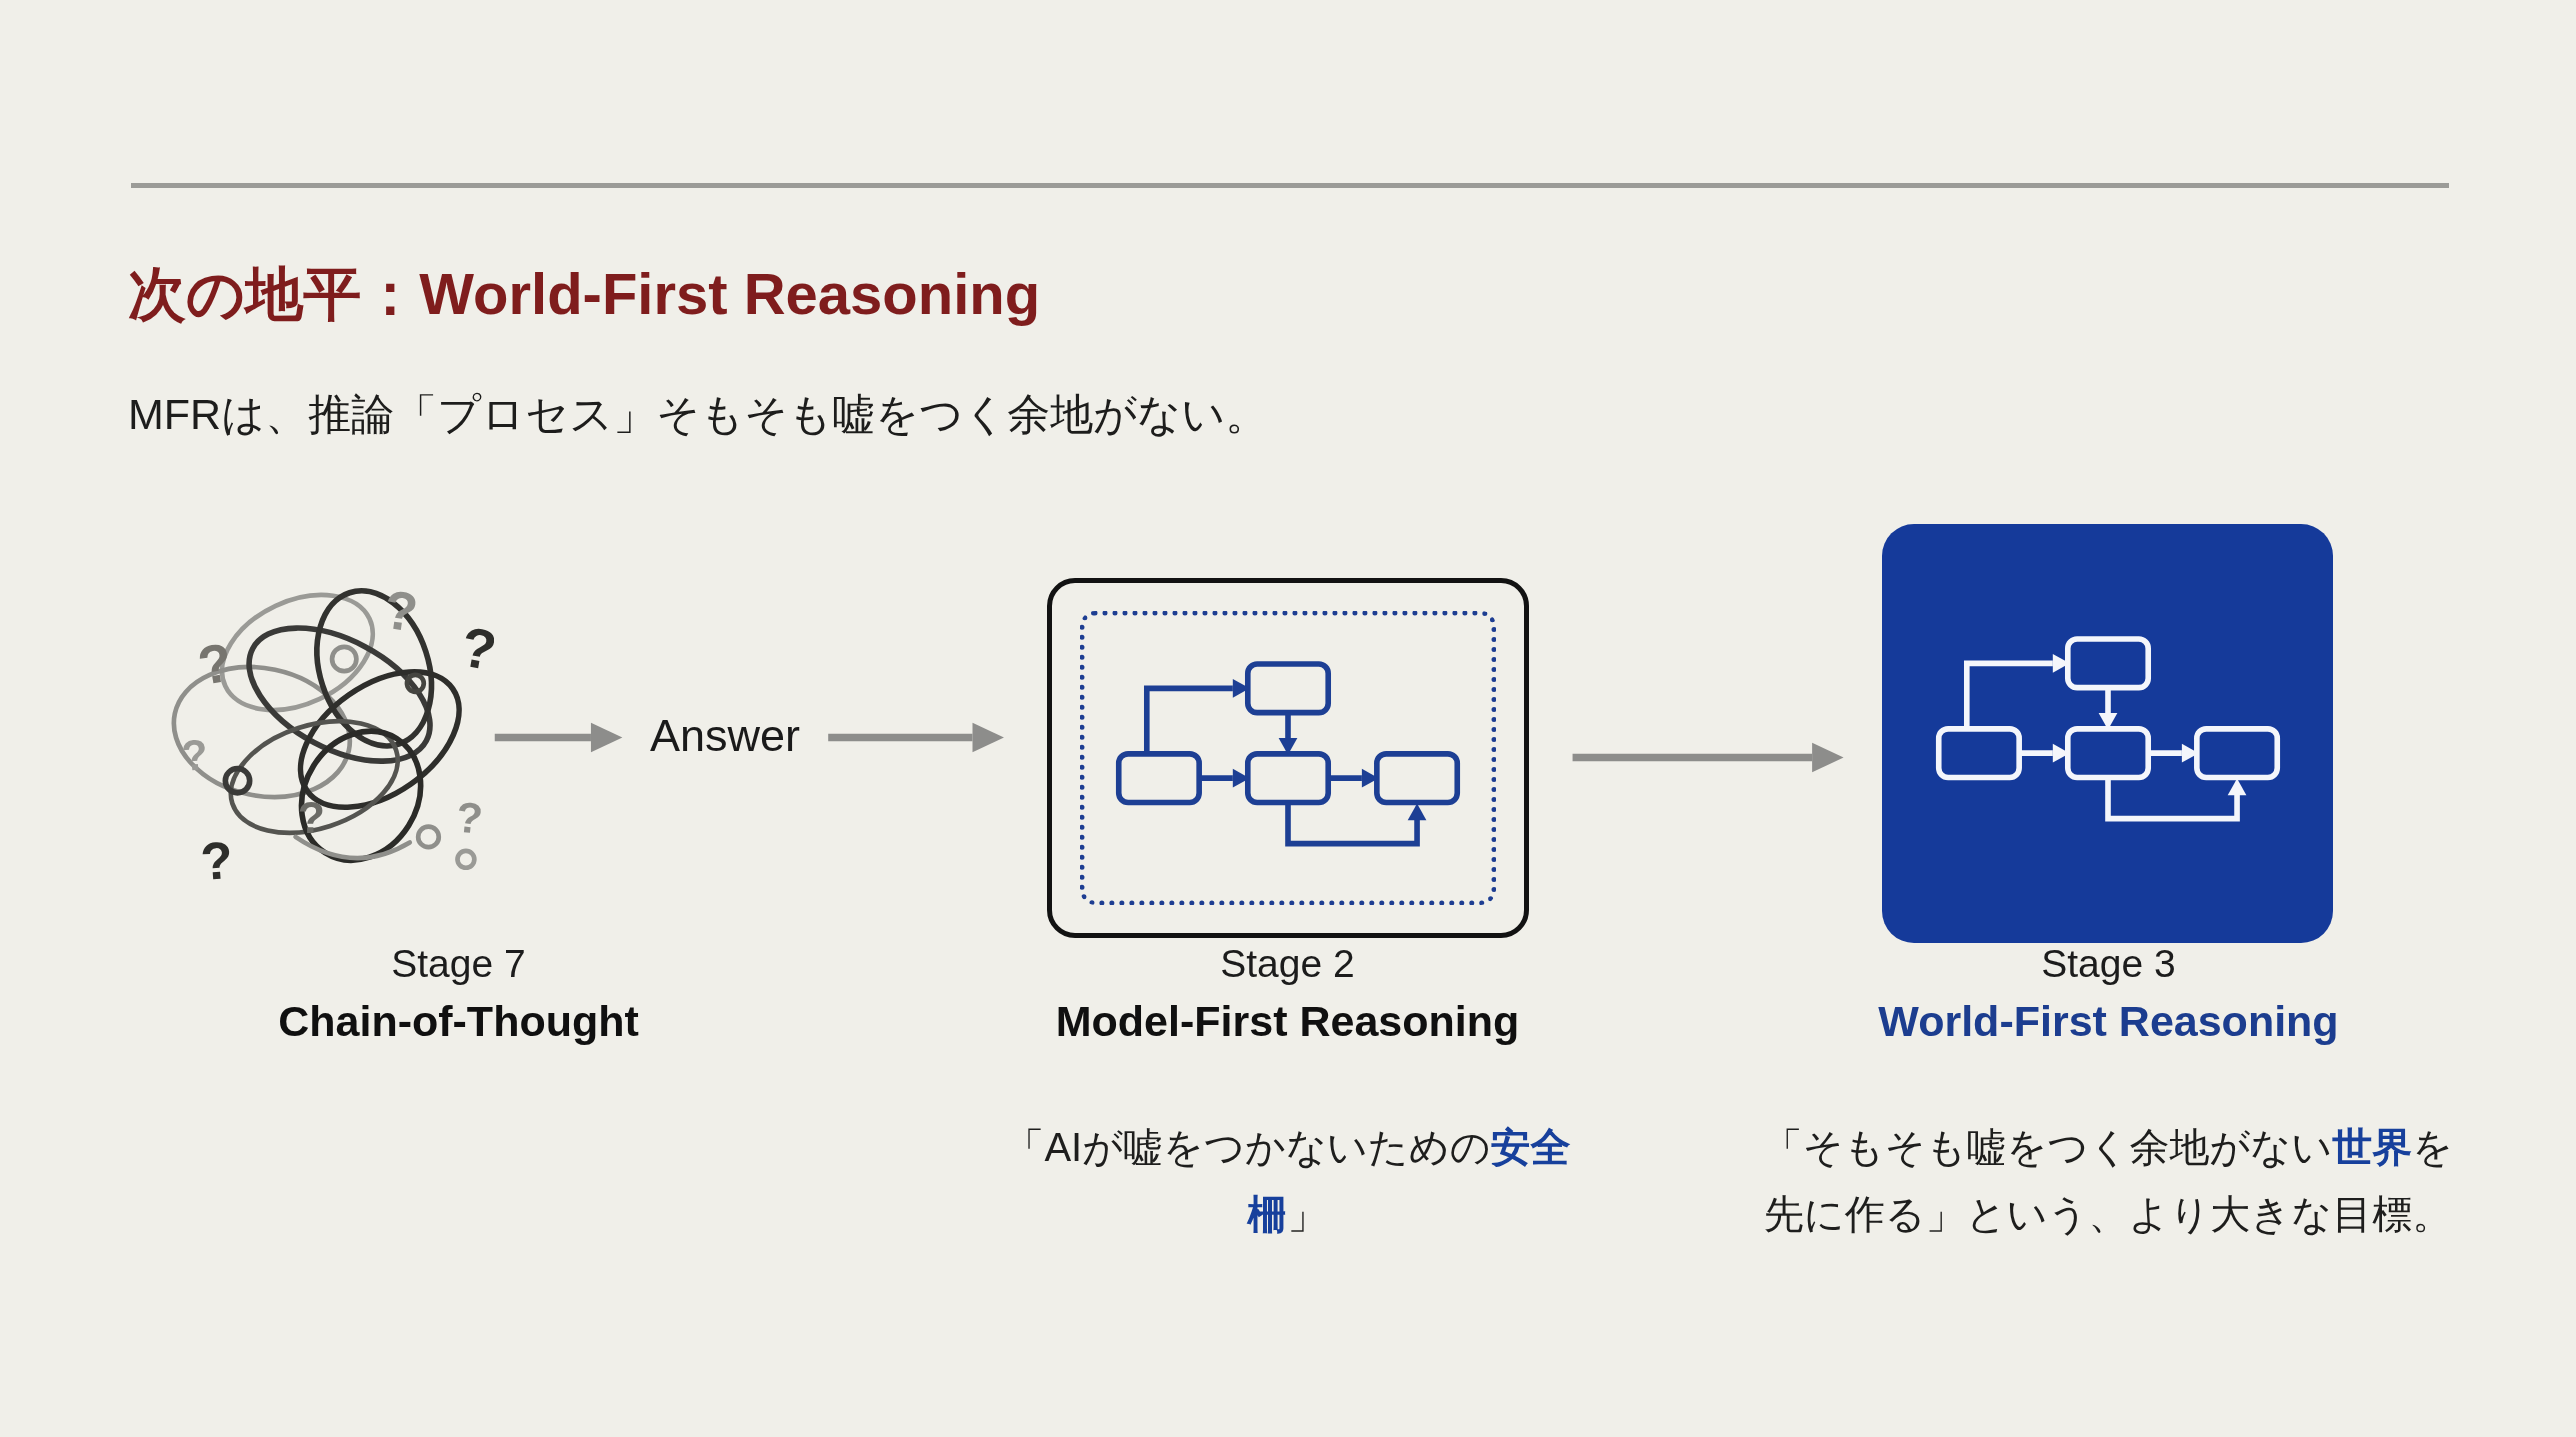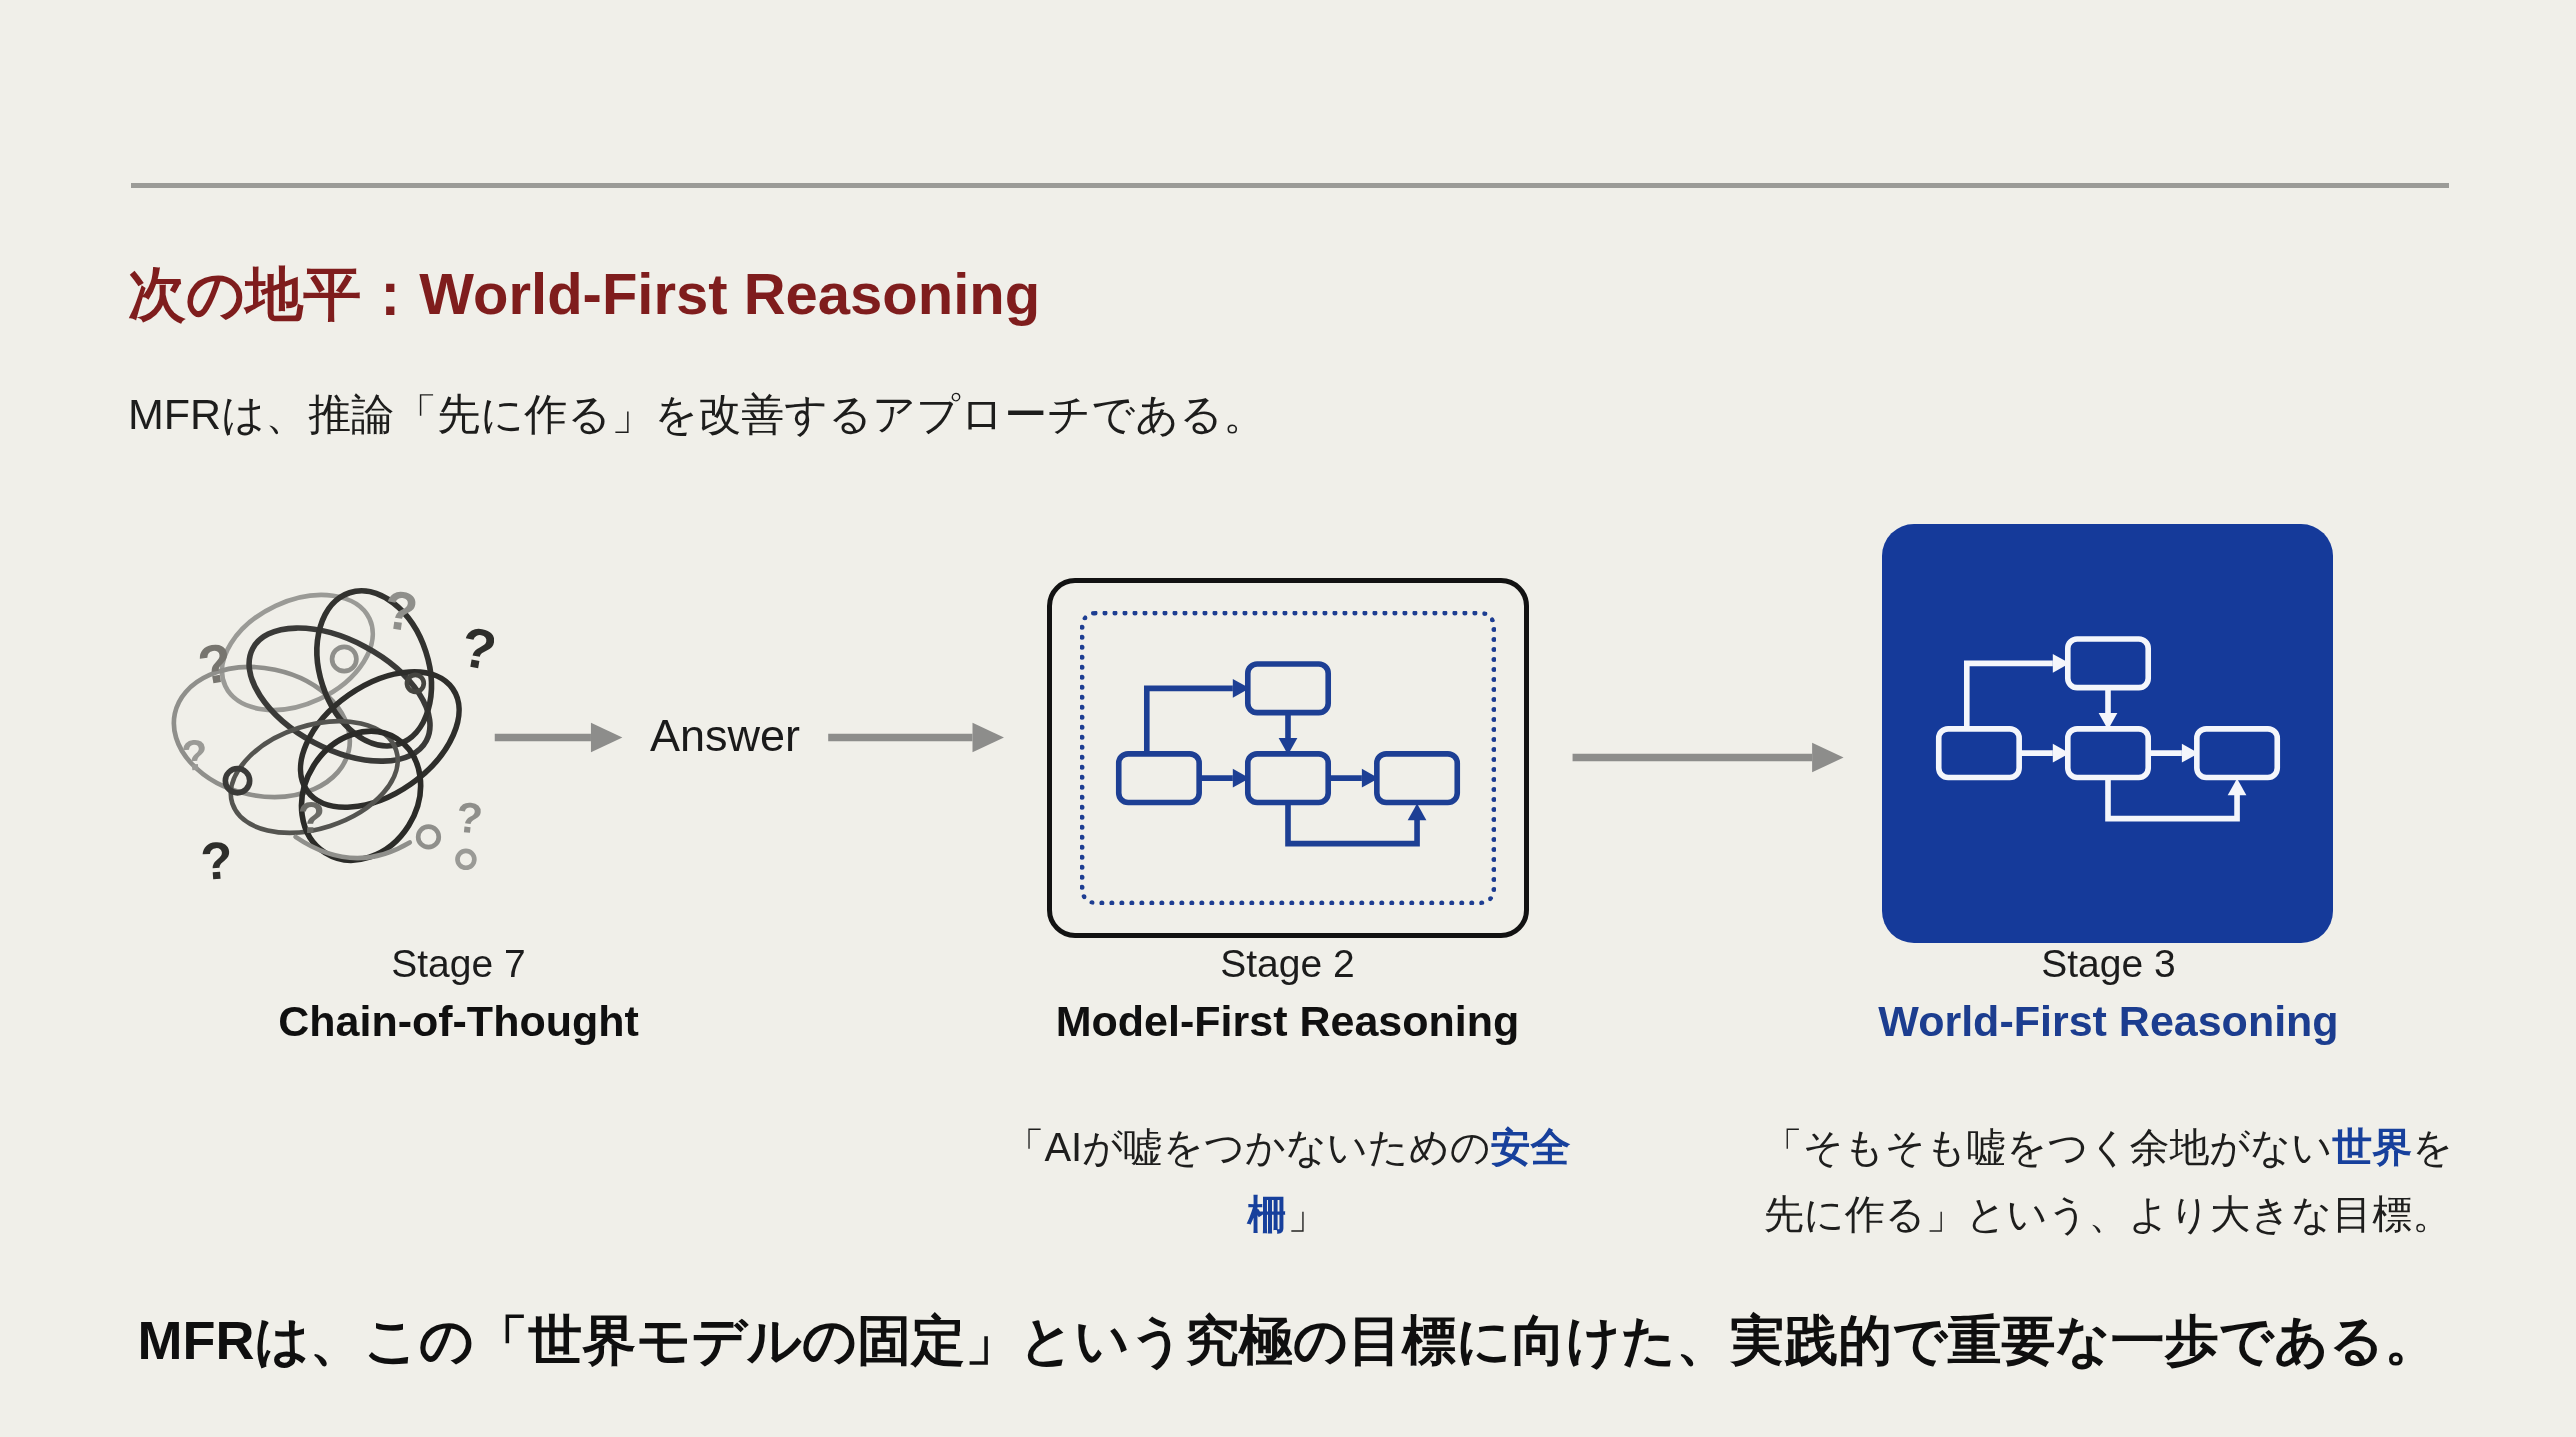--- a/index.html
+++ b/index.html
@@ -64,21 +64,21 @@
   }
   .qm{font-family:"Liberation Sans","DejaVu Sans",sans-serif;font-weight:700;}
 </style>
 </head>
 <body>
 
 <div class="page">
 
   <div class="abs divider"></div>
   <div class="abs subtitle">次の地平：World-First Reasoning</div>
-  <div class="abs lead">MFRは、推論「先に作る」を改善するアプローチである。</div>
+  <div class="abs lead">MFRは、推論「プロセス」そもそも嘘をつく余地がない。</div>
 
   <svg class="abs scribble" viewBox="0 0 360 350" xmlns="http://www.w3.org/2000/svg">
     <g fill="none" stroke-linecap="round">
       <ellipse cx="150" cy="105" rx="85" ry="55" transform="rotate(-25 150 105)" stroke="#9a9a96" stroke-width="5"></ellipse>
       <ellipse cx="112" cy="190" rx="95" ry="68" transform="rotate(12 112 190)" stroke="#8f8f8b" stroke-width="5"></ellipse>
       <ellipse cx="195" cy="150" rx="105" ry="58" transform="rotate(28 195 150)" stroke="#3a3a38" stroke-width="6"></ellipse>
       <ellipse cx="232" cy="122" rx="58" ry="85" transform="rotate(-18 232 122)" stroke="#32322f" stroke-width="6"></ellipse>
       <ellipse cx="238" cy="198" rx="95" ry="58" transform="rotate(-35 238 198)" stroke="#2e2e2b" stroke-width="6"></ellipse>
       <ellipse cx="168" cy="238" rx="92" ry="55" transform="rotate(-18 168 238)" stroke="#545450" stroke-width="5"></ellipse>
       <ellipse cx="218" cy="258" rx="60" ry="72" transform="rotate(32 218 258)" stroke="#2b2b28" stroke-width="6"></ellipse>
@@ -171,16 +171,15 @@
   </div>
 
   <div class="abs caption c2">
     <span>「AIが嘘をつかないための</span><span class="hl">安全柵</span><span>」</span><br>
   </div>
   <div class="abs caption c3">
     <span>「そもそも嘘をつく余地がない</span><span class="hl">世界</span><span>を</span><br>
     <span>先に作る」という、より大きな目標。</span>
   </div>
 
-  <div class="abs conclusion">MFRは、この「世界モデルの固定」という究極の目標に向けた、実践的で重要な一歩である。</div>
 
 </div>
 
 
 </body></html>

